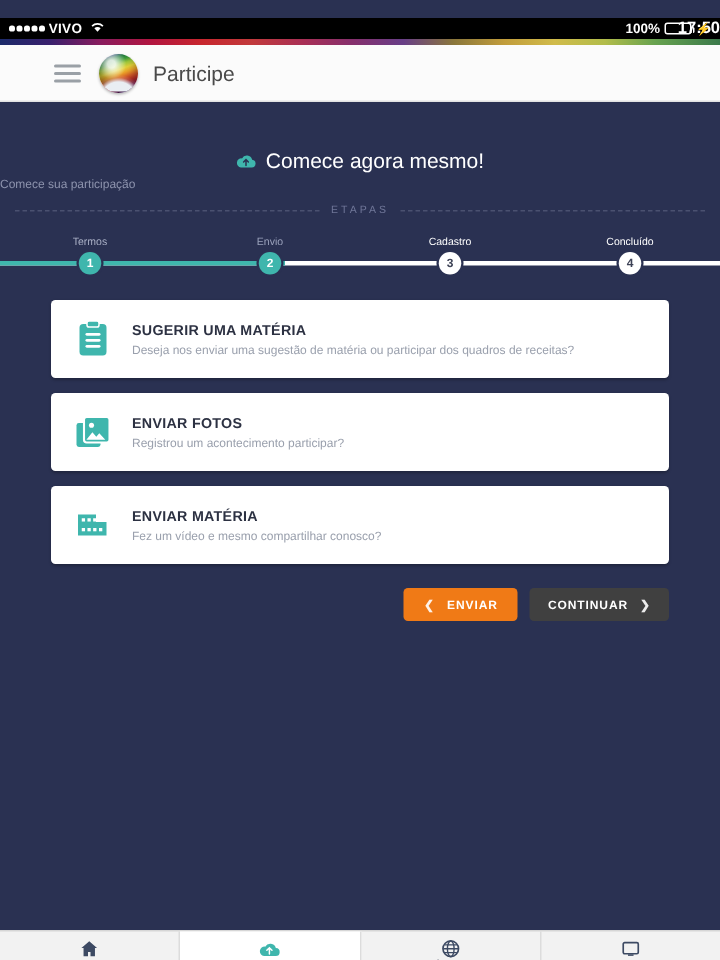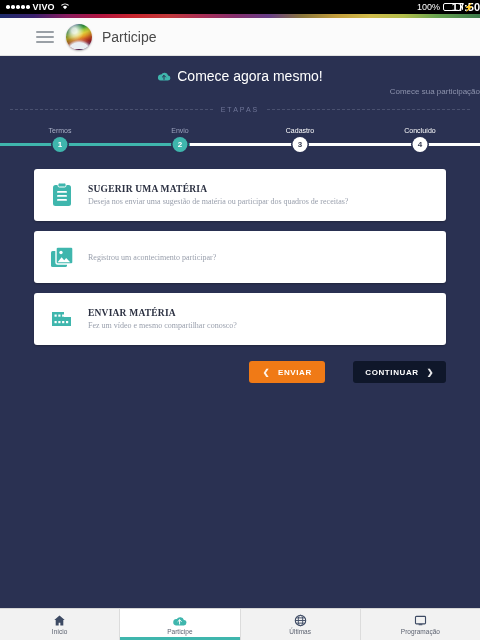--- a/index.html
+++ b/index.html
@@ -9,33 +9,33 @@
     background:#2a3152;
     overflow:hidden;
   }
   #app { position:relative; width:480px; height:640px; }
 
   
   .statusbar {
     height:14px; background:#000; color:#fff;
     display:flex; align-items:center;
     font-size:9px; font-weight:bold;
-    padding:0 6px; position:relative;
+    padding:0 6px; position:relative;margin-top:12px;
   }
   .sb-left { display:flex; align-items:center; gap:3px; }
   .dots { display:flex; gap:1.5px; align-items:center; }
   .dot { width:3.5px; height:3.5px; border-radius:50%; background:#fff; }
   .carrier { font-size:9px; letter-spacing:0.2px; }
   .wifi-ico { display:inline-block; margin-left:2px; }
   .sb-center {
     position:absolute; left:0; right:0; text-align:right;
     font-size:11px; font-weight:bold; pointer-events:none;
   }
   .sb-right { margin-left:auto; display:flex; align-items:center; gap:3px; z-index:2; }
-  .batt-pct { font-size:9px; font-weight:normal; }
+  .batt-pct { font-size:9px; font-weight:bold; }
   .batt {
     width:18px; height:8px; border:1px solid #fff; border-radius:2px;
     position:relative; padding:1px;
   }
   .batt::after {
     content:""; position:absolute; right:-3px; top:2px;
     width:1.5px; height:4px; background:#fff; border-radius:0 1px 1px 0;
   }
   .batt-fill { width:100%; height:100%; background:#fff; border-radius:1px; }
   .bolt { font-size:8px; }
@@ -70,21 +70,21 @@
     box-shadow:inset 0 -6px 8px rgba(0,0,0,.45), 0 1px 2px rgba(0,0,0,.3);
     position:relative; overflow:hidden; flex:none;
   }
   .logo-globe::after{
     content:""; position:absolute; left:-10%; right:-10%; bottom:1px; height:42%;
     background:radial-gradient(ellipse at 50% 130%, #e9eef3 0 48%, rgba(233,238,243,.15) 62%, transparent 72%);
   }
   .nav-title { margin-left:10px; font-size:14px; color:#4a4a4a; }
 
   
-  .hero { padding-top:12px; text-align:right; }
+  .hero { padding-top:31px; text-align:left; }
   .hero-title {
     font-size:14px; color:#ffffff; font-weight:400;
     display:flex; align-items:center; justify-content:center; gap:6px;
   }
   .cloud-ico { display:inline-flex; }
   .hero-sub { font-size:8px; color:#8d93ad; margin-top:3px; }
 
   
   .etapas-wrap {
     display:flex; align-items:center; gap:8px;
@@ -125,38 +125,38 @@
 
   
   .cards { padding:14px 34px 0 34px; display:flex; flex-direction:column; gap:10px; }
   .card {
     background:#ffffff; border-radius:3px;
     display:flex; align-items:center; gap:12px;
     padding:12px 14px; cursor:pointer;
     box-shadow:0 1px 2px rgba(0,0,0,.25);
   }
   .card-ico { flex:none; width:28px; height:28px; display:flex; align-items:center; justify-content:center; }
-  .card-text { display:flex; flex-direction:column; gap:3px;font-family:Liberation Serif, serif; }
+  .card-text { display:flex; flex-direction:column; gap:3px; }
   .card-title { font-size:9.5px; font-weight:bold; color:#2c3142; letter-spacing:.2px; }
   .card-sub { font-size:8px; color:#9aa0ad;text-align:center; }
 
   
   .actions {
     display:flex; justify-content:flex-end; gap:8px;
     padding:16px 34px 0 34px;
   }
   .btn {
     border:none; border-radius:3px; color:#fff;
     font-size:8px; font-weight:bold; letter-spacing:.6px;
     padding:0 12px; height:22px; min-width:76px;
     display:flex; align-items:center; justify-content:center; gap:8px;
     cursor:pointer; font-family:"Liberation Sans", sans-serif;
   }
   .btn-back { background:#f07a16; }
-  .btn-next { background:#0f172a;margin-left:20px; }
+  .btn-next { background:#404040; }
   .chev { font-size:8px; opacity:.9; }
 
   
   .tabbar {
     position:absolute; left:0; right:0; bottom:0; height:32px;
     background:#f2f2f2; display:flex;
     border-top:1px solid #d6d6d6;
   }
   .tab {
     flex:1; display:flex; flex-direction:column;
@@ -276,20 +276,21 @@
       <div class="card">
         <div class="card-ico">
           <svg width="26" height="26" viewBox="0 0 26 26">
             <rect x="2" y="7" width="16" height="16" rx="1.6" fill="#3fb6ad"></rect>
             <rect x="7" y="3" width="17" height="17" rx="1.8" fill="#3fb6ad" stroke="#fff" stroke-width="1.4"></rect>
             <circle cx="12" cy="8.5" r="1.7" fill="#fff"></circle>
             <path d="M8.6 18.2l4-5 2.6 3 2-2.3 4 4.3z" fill="#fff"></path>
           </svg>
         </div>
         <div class="card-text">
+          <div class="card-title">ENVIAR FOTOS</div>
           <div class="card-sub">Registrou um acontecimento participar?</div>
         </div>
       </div>
       <div class="card">
         <div class="card-ico">
           <svg width="26" height="26" viewBox="0 0 26 26">
             <path d="M3 6h12v5h7v9H3z" fill="#3fb6ad"></path>
             <rect x="5.5" y="8.5" width="2.2" height="2.2" fill="#fff"></rect>
             <rect x="9.3" y="8.5" width="2.2" height="2.2" fill="#fff"></rect>
             <rect x="13.1" y="8.5" width="2.2" height="2.2" fill="#fff"></rect>

